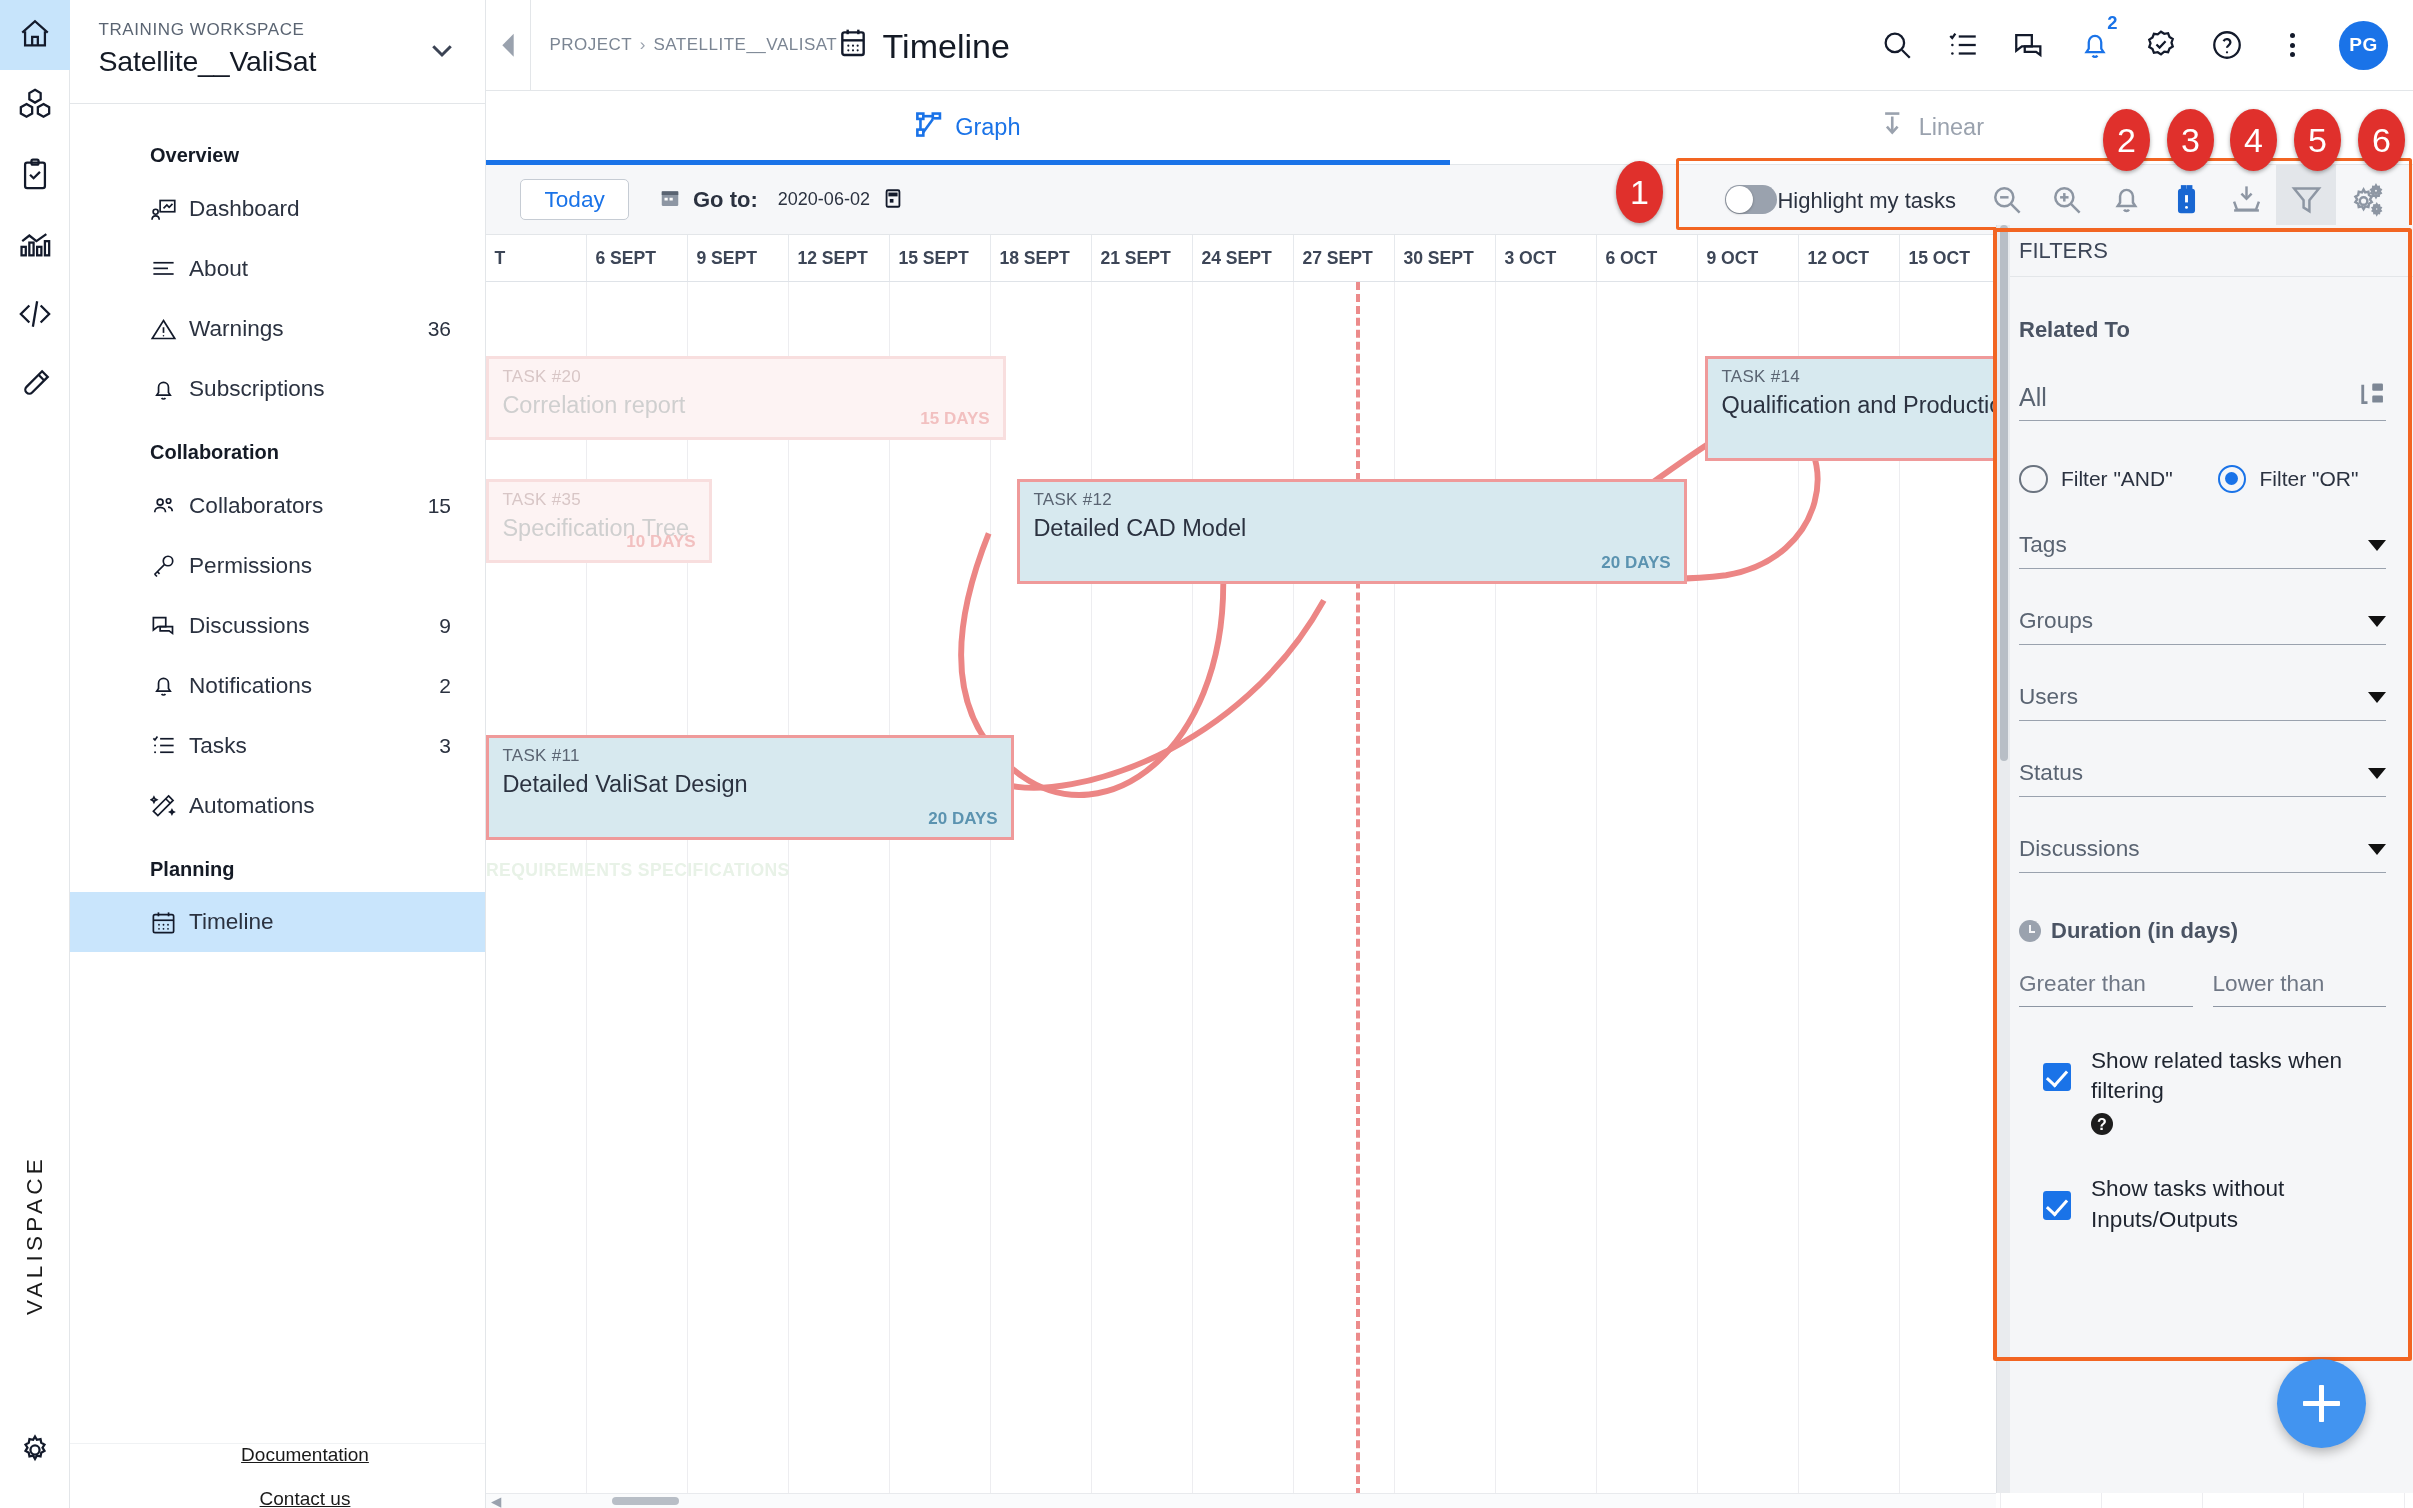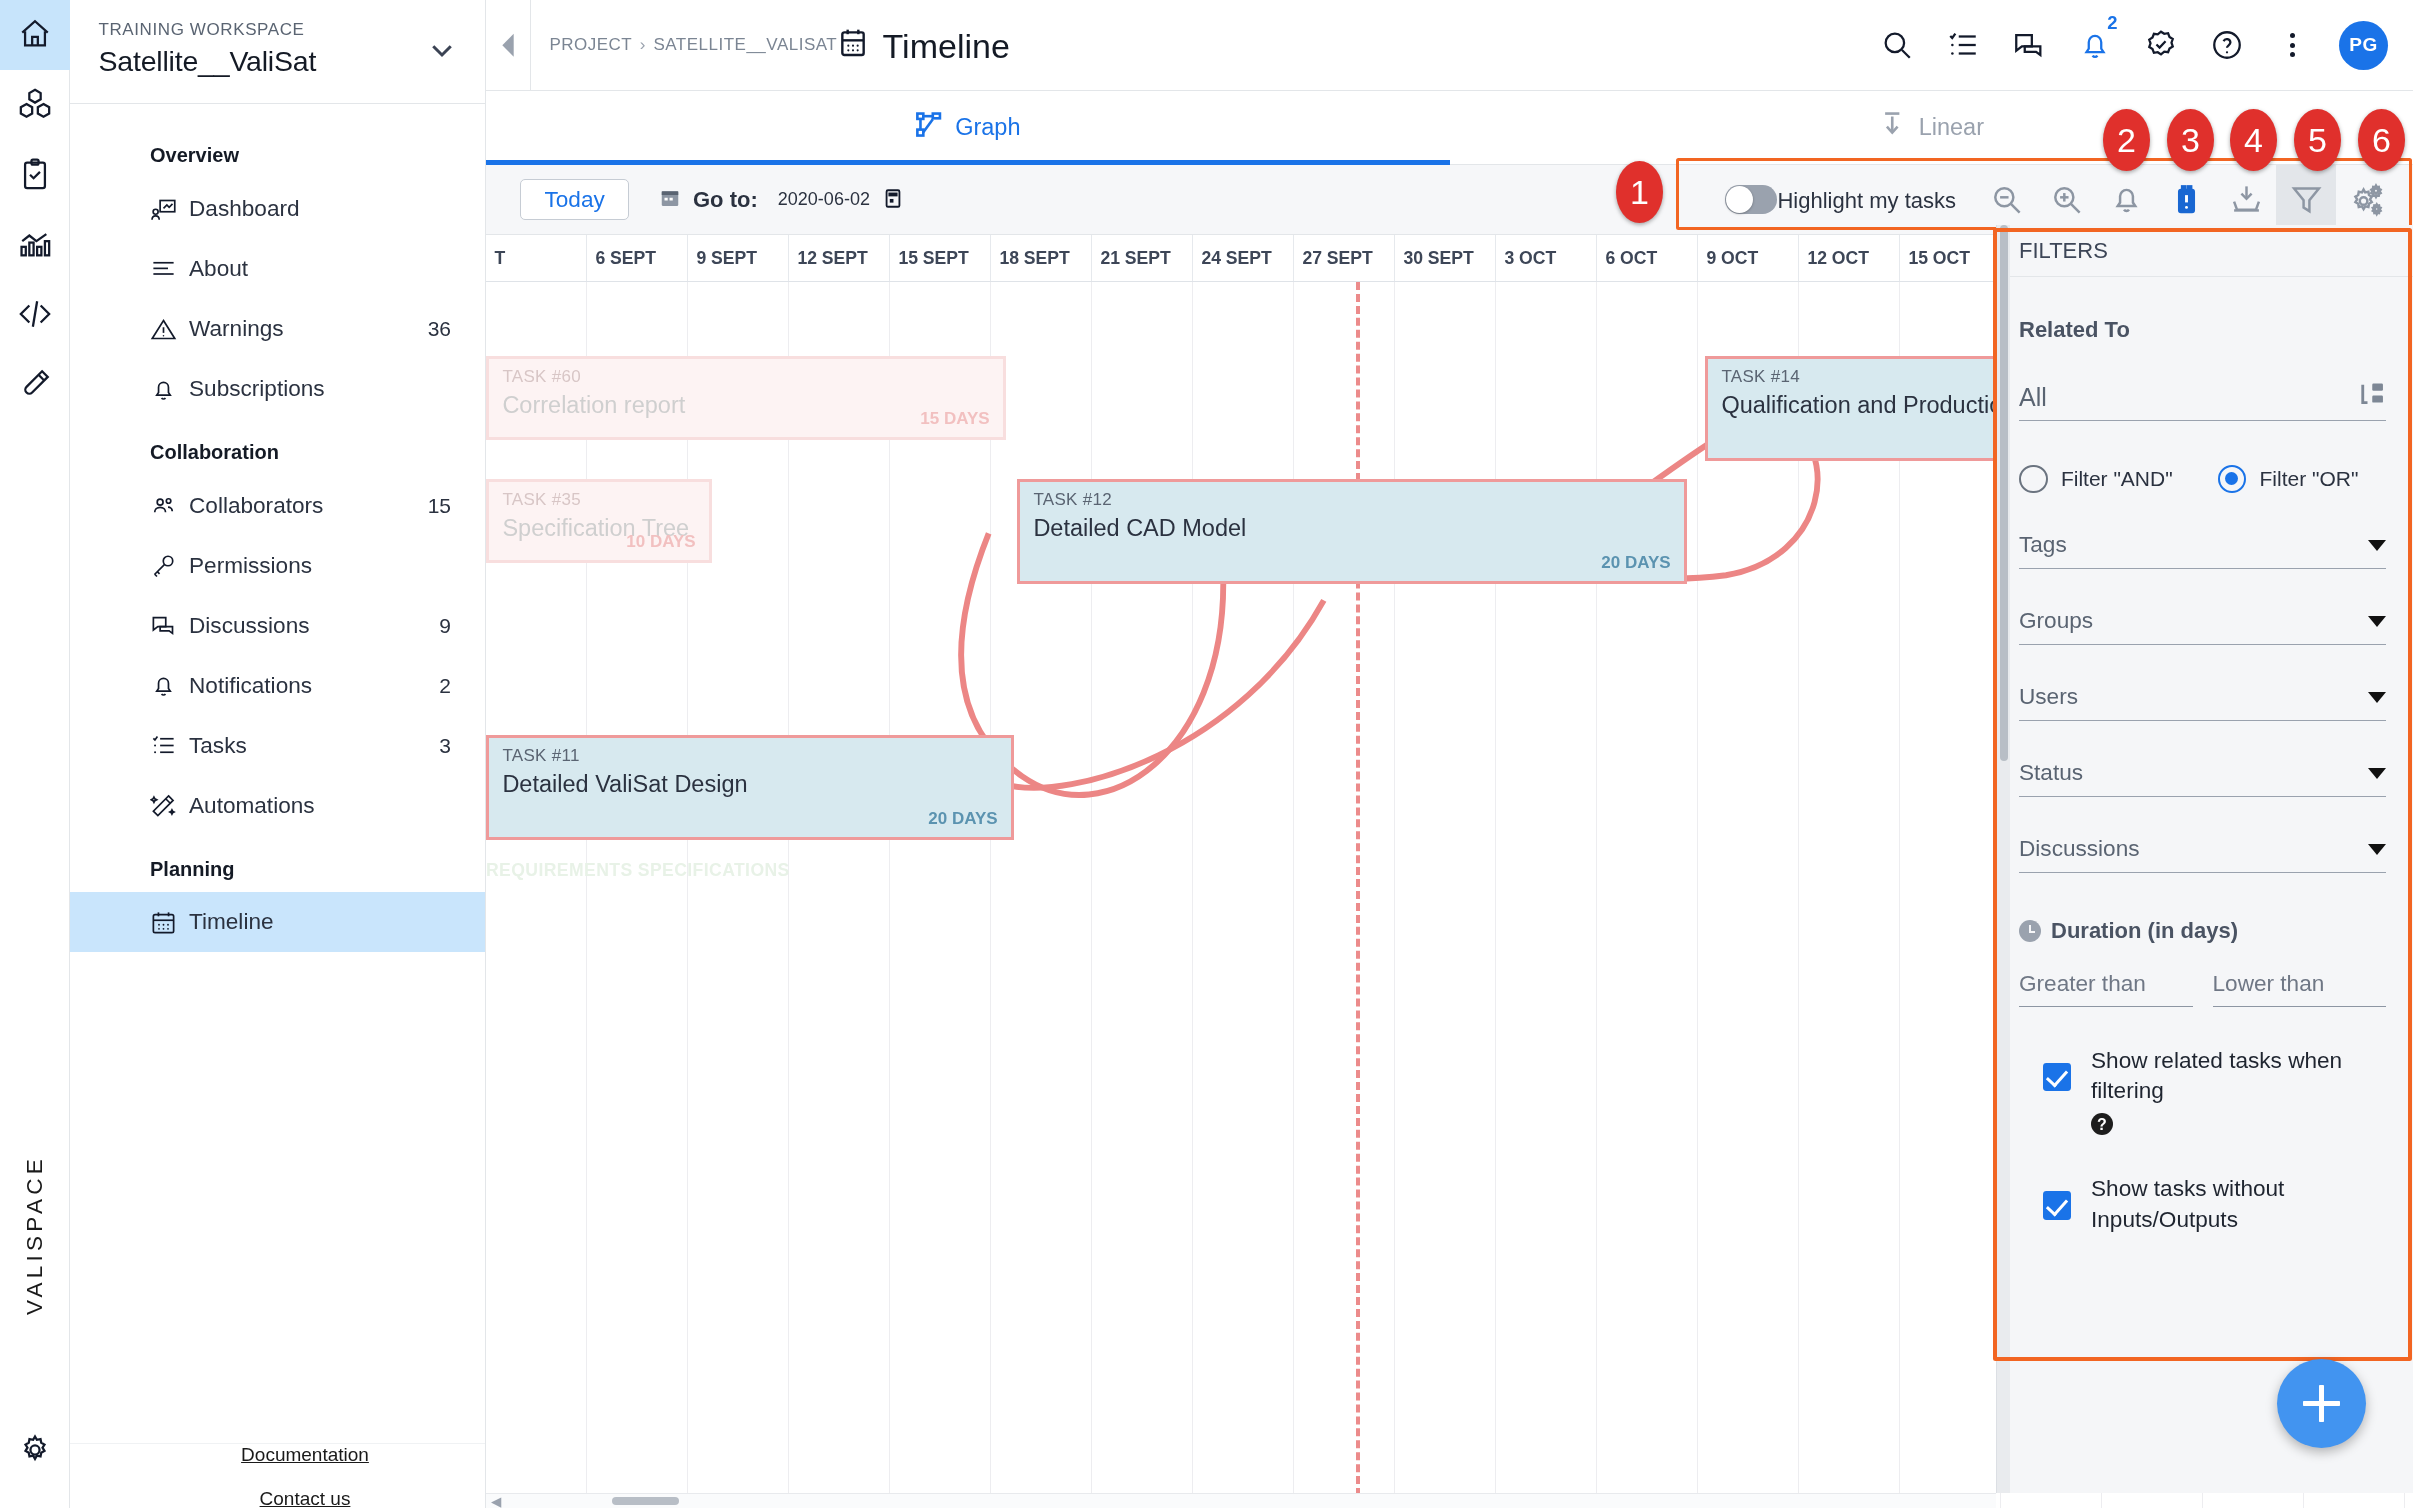--- a/index.html
+++ b/index.html
@@ -755,21 +755,21 @@
         <svg class="links" viewBox="0 0 2300 1300" preserveAspectRatio="none">
           <g fill="none" stroke="#ec8685" stroke-width="7">
             <path d="M 600 300 C 560 400, 540 520, 640 590 C 740 660, 880 560, 880 360"></path>
             <path d="M 620 600 C 700 620, 900 560, 1000 380"></path>
             <path d="M 1280 320 C 1380 250, 1480 170, 1540 150"></path>
             <path d="M 1546 160 C 1620 200, 1600 330, 1480 350 C 1400 360, 1330 350, 1300 330"></path>
           </g>
         </svg>
 
         <div class="task faded" style="left:0px; top:74px; width:520px; height:84px;">
-          <div class="tid">TASK #60</div>
+          <div class="tid">TASK #20</div>
           <div class="tname">Correlation report</div>
           <div class="tdays">15 DAYS</div>
         </div>
 
         <div class="task faded" style="left:0px; top:197px; width:226px; height:84px;">
           <div class="tid">TASK #35</div>
           <div class="tname">Specification Tree</div>
           <div class="tdays">10 DAYS</div>
         </div>
 

